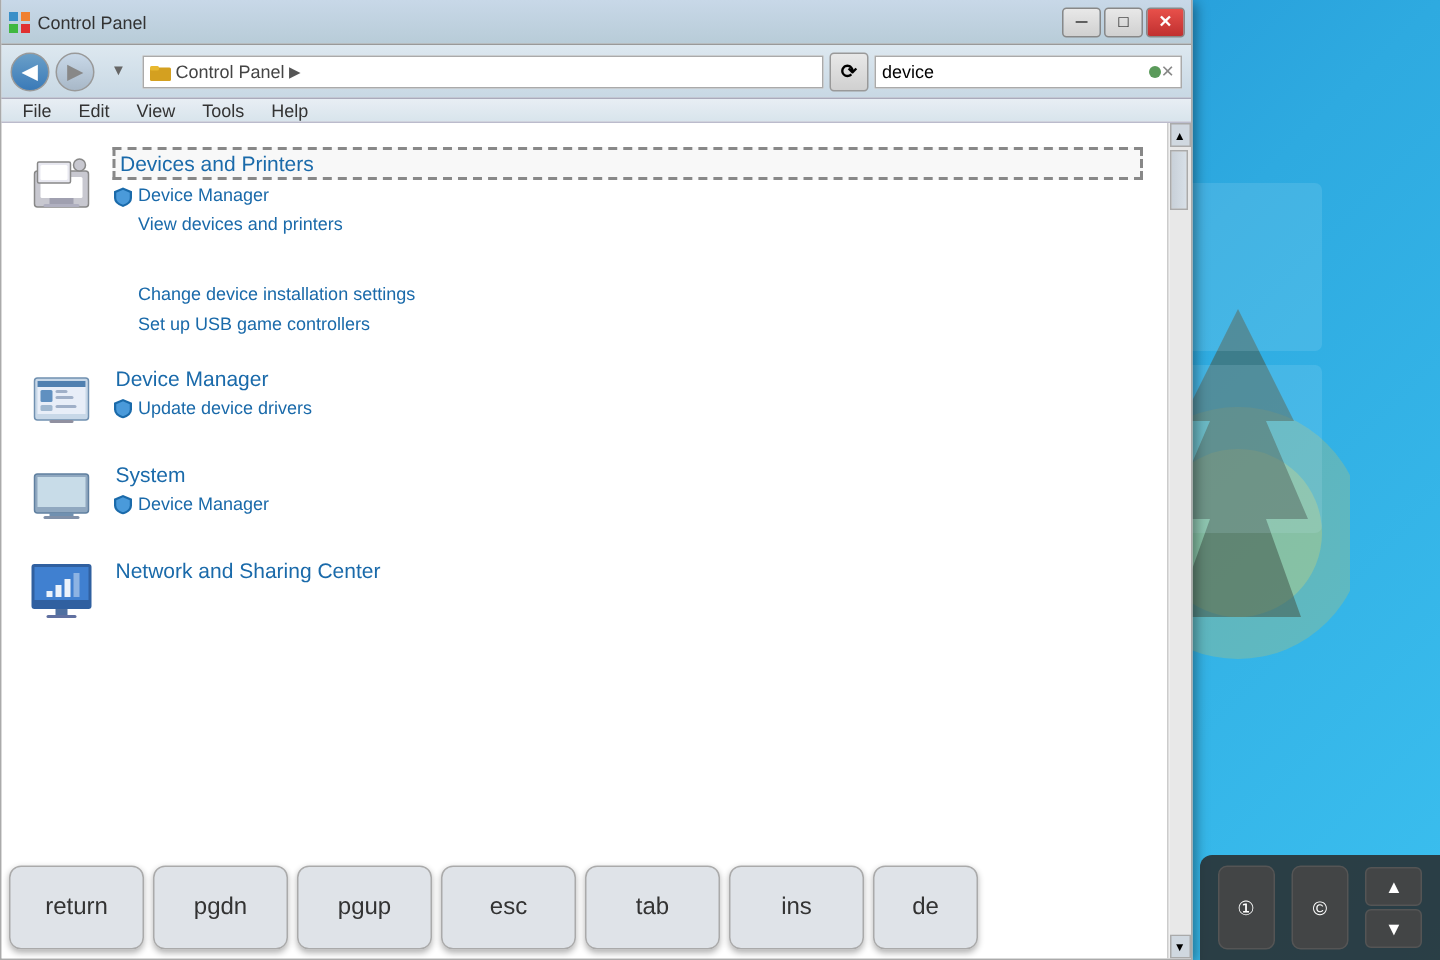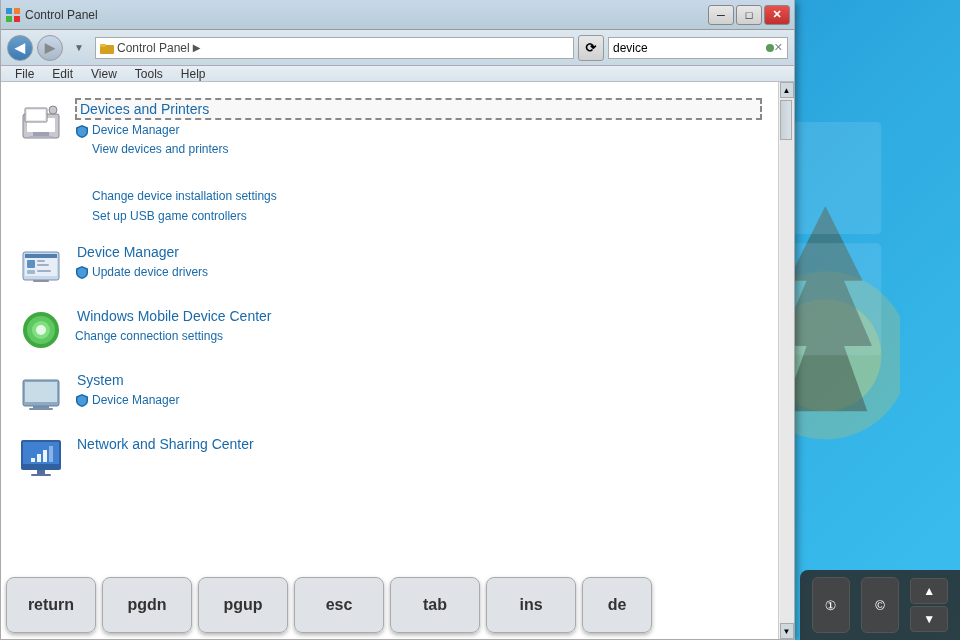--- a/index.html
+++ b/index.html
@@ -131,21 +131,21 @@
       font-size: 12px;
     }
 
     .address-chevron {
       color: #555;
       font-size: 10px;
       margin: 0 3px;
     }
 
     .search-box {
-      width: 180px;
+      width: 205px;
       height: 22px;
       border: 1px solid #aaa;
       background: white;
       display: flex;
       align-items: center;
       padding: 0 4px;
       position: relative;
     }
 
     .search-input {
@@ -311,21 +311,21 @@
 
     .key-btn {
       background: rgba(220, 225, 230, 0.92);
       border: 1px solid #aaa;
       border-radius: 8px;
       height: 56px;
       display: flex;
       align-items: center;
       justify-content: center;
       font-size: 16px;
-      font-weight: 700;
+      font-weight: 400;
       color: #333;
       cursor: pointer;
       box-shadow: 0 2px 4px rgba(0,0,0,0.3);
       flex-shrink: 0;
     }
 
     .key-return { width: 90px; }
     .key-pgup { width: 90px; }
     .key-pgdn { width: 90px; }
     .key-esc { width: 90px; }
@@ -504,34 +504,20 @@
           <div style="display:flex; align-items:center; gap:3px; line-height:1.7;">
             <svg width="14" height="14" viewBox="0 0 14 14">
               <path d="M7 1 L13 3.5 L13 8 Q13 12 7 14 Q1 12 1 8 L1 3.5 Z" fill="#1a6aaa"></path>
               <path d="M7 2.5 L11.5 4.5 L11.5 8 Q11.5 11 7 12.5 Q2.5 11 2.5 8 L2.5 4.5 Z" fill="#4a9ada"></path>
             </svg>
             <a class="result-link">Update device drivers</a>
           </div>
         </div>
       </div>
 
-      <div class="result-item">
-        <div class="result-icon">
-          <svg width="44" height="44" viewBox="0 0 44 44">
-            <circle cx="22" cy="22" r="18" fill="#40a840"></circle>
-            <circle cx="22" cy="22" r="14" fill="#60c860"></circle>
-            <circle cx="22" cy="22" r="9" fill="#80e080"></circle>
-            <circle cx="22" cy="22" r="5" fill="white" opacity="0.8"></circle>
-          </svg>
-        </div>
-        <div class="result-content">
-          <a class="result-title">Windows Mobile Device Center</a>
-          <a class="result-link" style="margin-left:0px;">Change connection settings</a>
-        </div>
-      </div>
 
       <div class="result-item">
         <div class="result-icon">
           <svg width="44" height="44" viewBox="0 0 44 44">
             <rect x="4" y="8" width="36" height="26" rx="2" fill="#90a8c0" stroke="#6080a0" stroke-width="1"></rect>
             <rect x="6" y="10" width="32" height="20" fill="#c8dce8"></rect>
             <rect x="14" y="34" width="16" height="2" fill="#7090b0"></rect>
             <rect x="10" y="36" width="24" height="2" rx="1" fill="#8090a8"></rect>
           </svg>
         </div>

